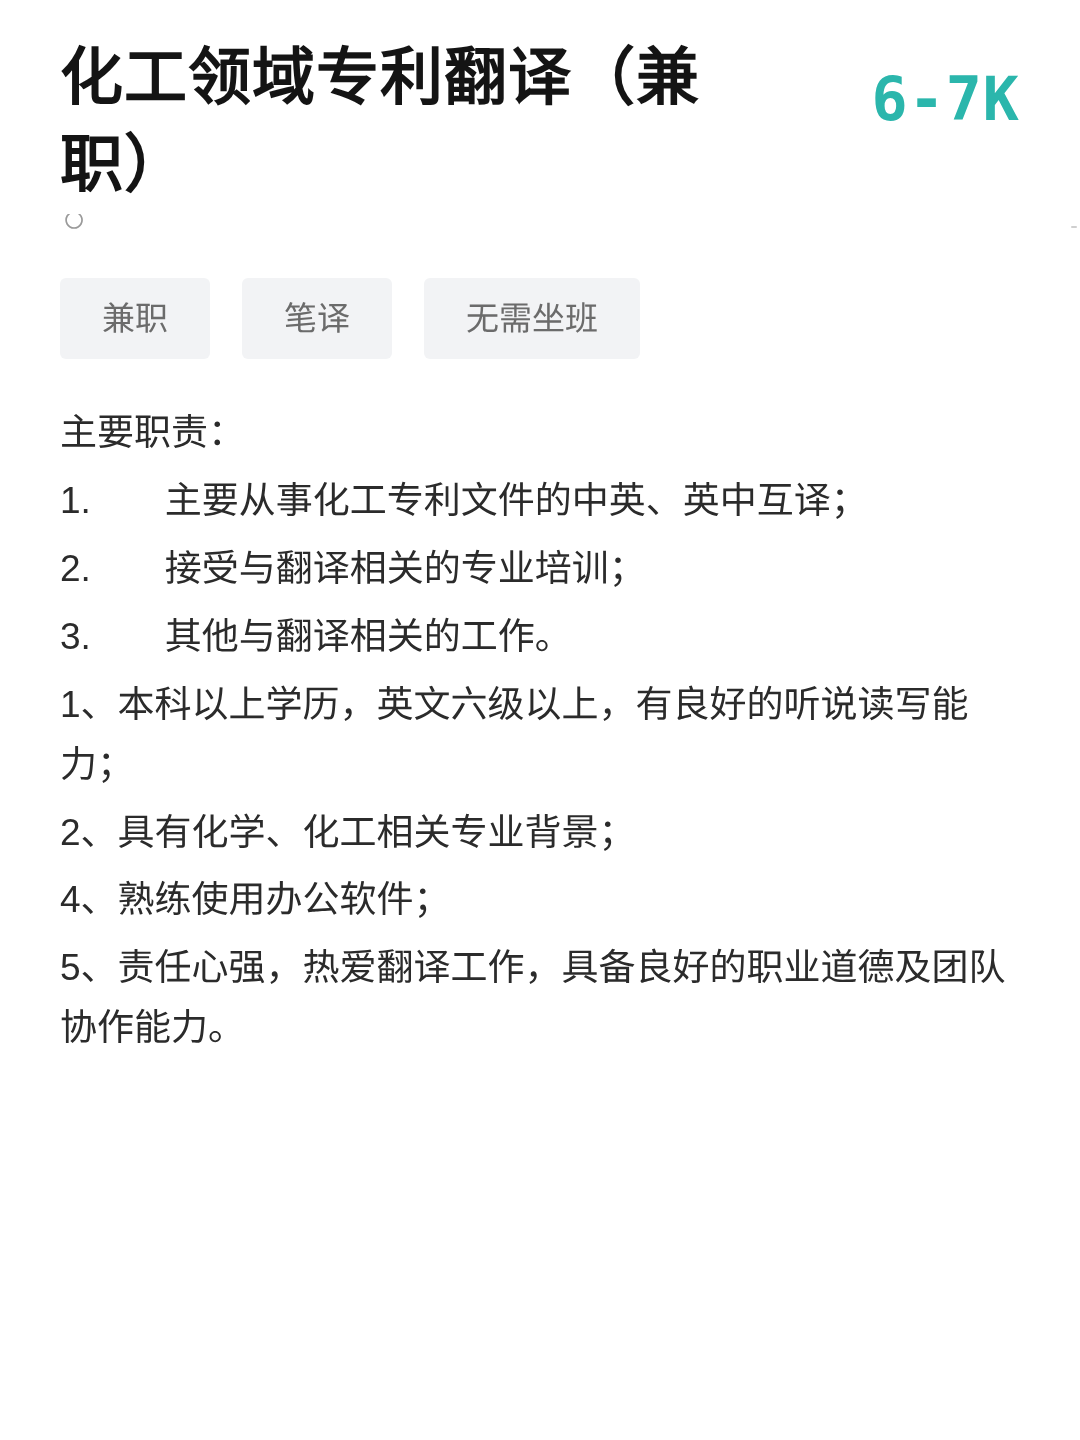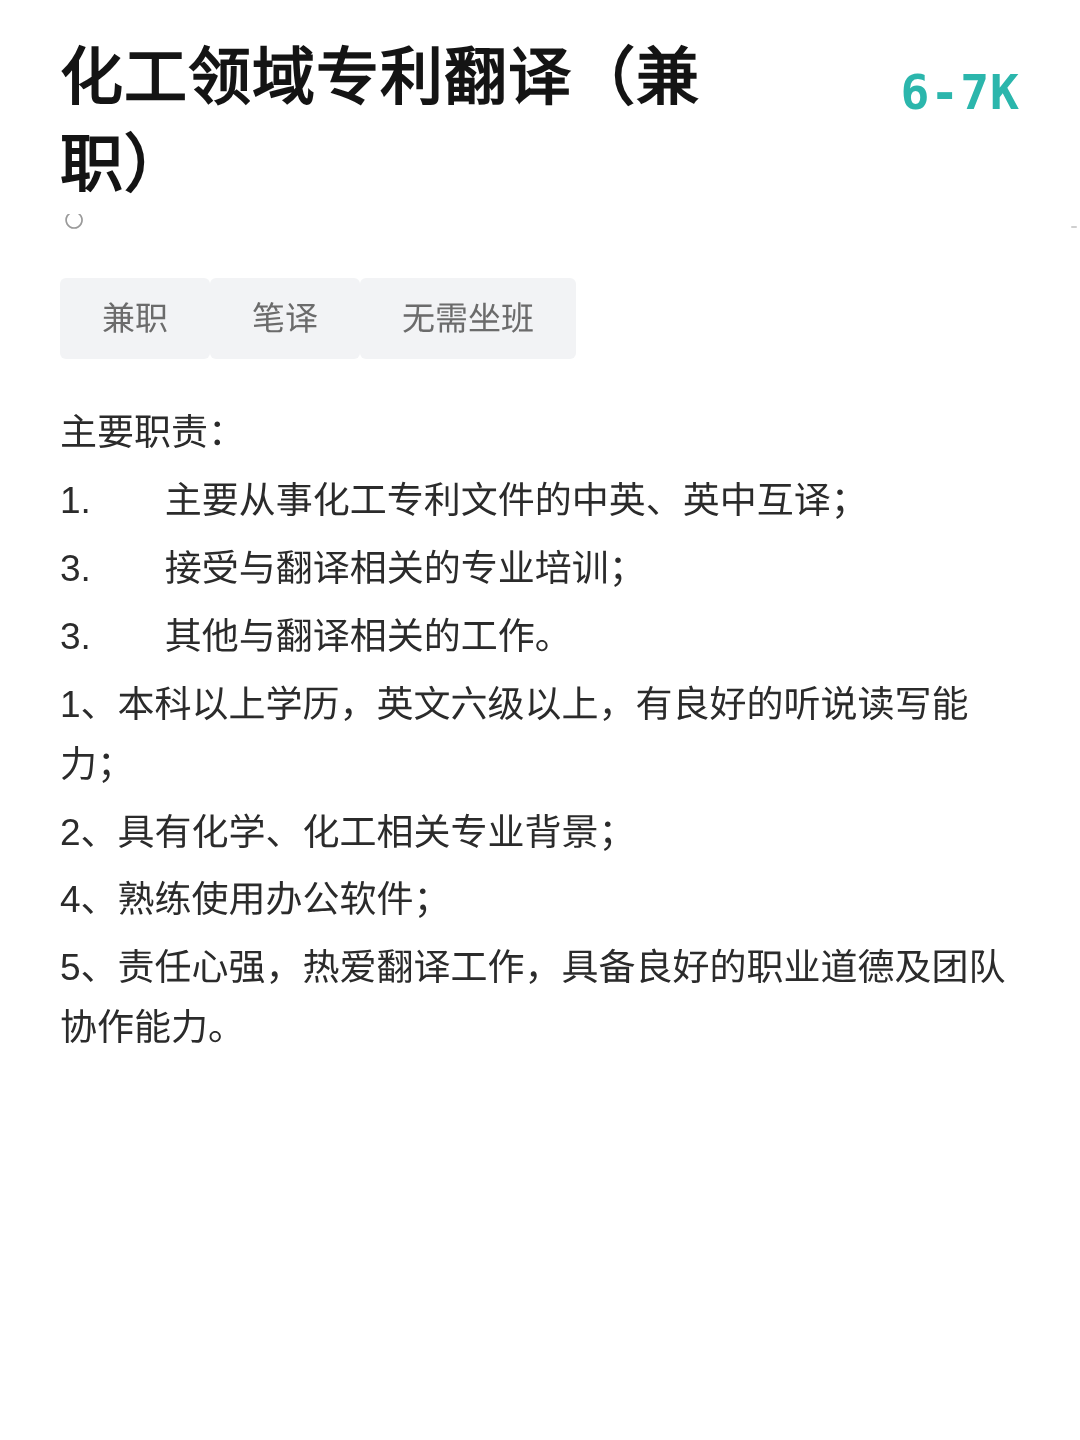--- a/index.html
+++ b/index.html
@@ -33,21 +33,21 @@
   .job-title {
     font-size: 63px;
     line-height: 1.38;
     font-weight: bold;
     letter-spacing: 1px;
     color: #141414;
     max-width: 700px;
     margin: 0;
   }
   .job-salary {
-    font-size: 48px;
+    font-size: 60px;
     font-weight: bold;
     color: #2bb6ac;
     font-family: "DejaVu Sans Mono", "Liberation Mono", monospace;
     letter-spacing: 1px;
     margin-top: 30px;
     white-space: nowrap;
   }
 
   
   .clipped-row {
@@ -69,20 +69,21 @@
   .section-title {
     font-size: 42px;
     font-weight: bold;
     color: #111111;
     margin: 70px 0 0 0;
     letter-spacing: 1px;
   }
 
   .tag-row {
     display: flex;
+    gap: 32px;
     margin-top: 38px;
   }
   .tag {
     background: #f2f3f5;
     color: #6b6b6b;
     font-size: 33px;
     padding: 24px 42px;
     border-radius: 6px;
     line-height: 1;
     white-space: nowrap;
@@ -130,21 +131,21 @@
 
   <div class="tag-row">
     <span class="tag">兼职</span>
     <span class="tag">笔译</span>
     <span class="tag">无需坐班</span>
   </div>
 
   <div class="desc">
     <p>主要职责：</p>
     <p class="indent-item">1.　　主要从事化工专利文件的中英、英中互译；</p>
-    <p class="indent-item">3.　　接受与翻译相关的专业培训；</p>
+    <p class="indent-item">2.　　接受与翻译相关的专业培训；</p>
     <p class="indent-item">3.　　其他与翻译相关的工作。</p>
     <p>1、本科以上学历，英文六级以上，有良好的听说读写能力；</p>
     <p>2、具有化学、化工相关专业背景；</p>
     <p>4、熟练使用办公软件；</p>
     <p>5、责任心强，热爱翻译工作，具备良好的职业道德及团队协作能力。</p>
   </div>
 
   <div class="scroll-hint"></div>
 </div>
 

